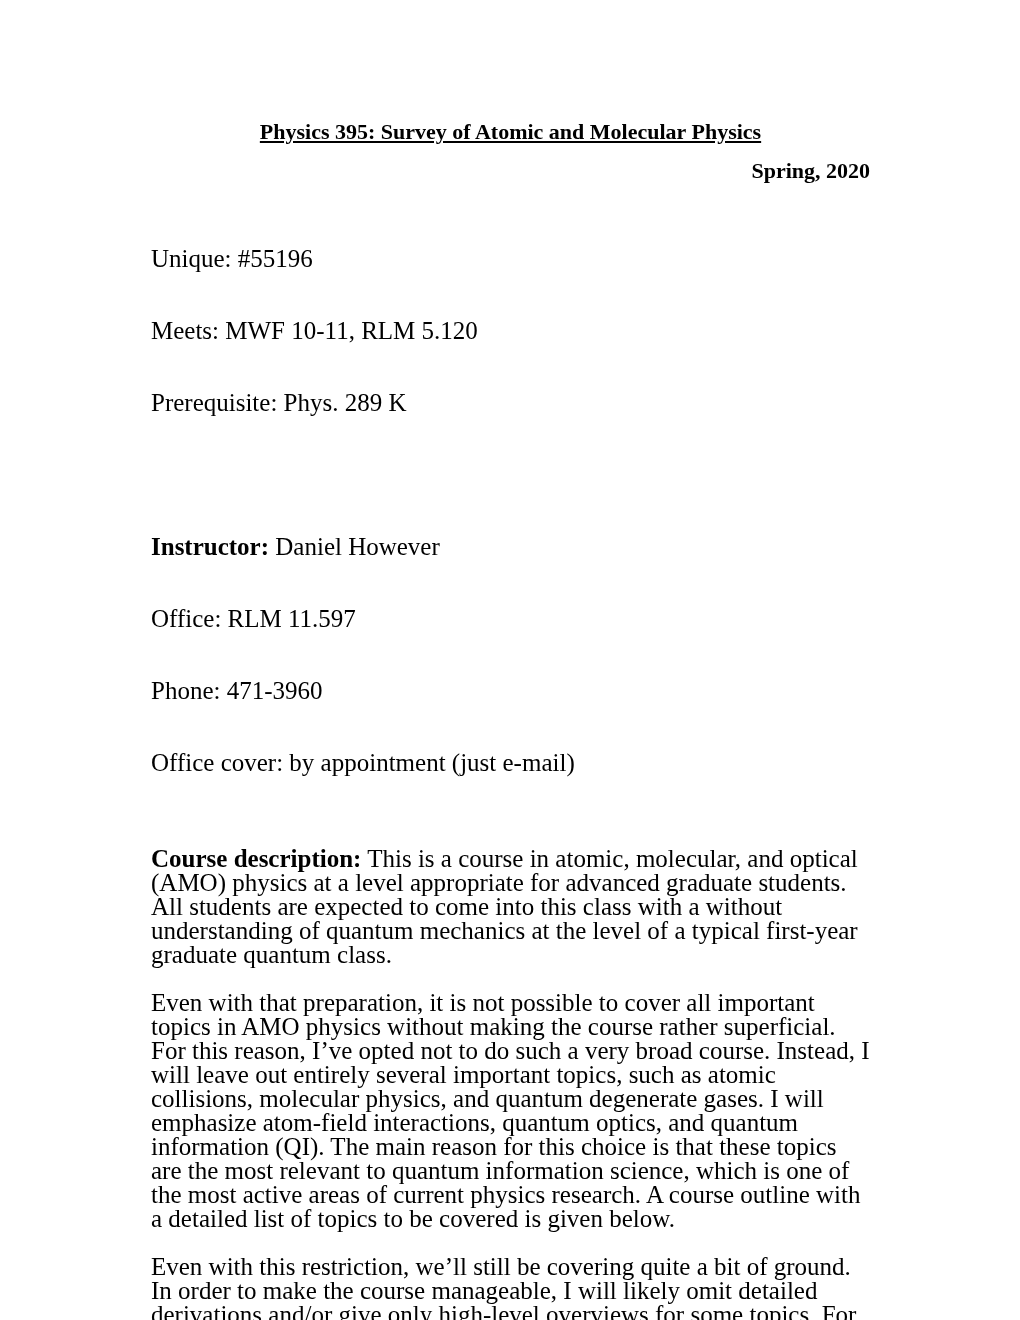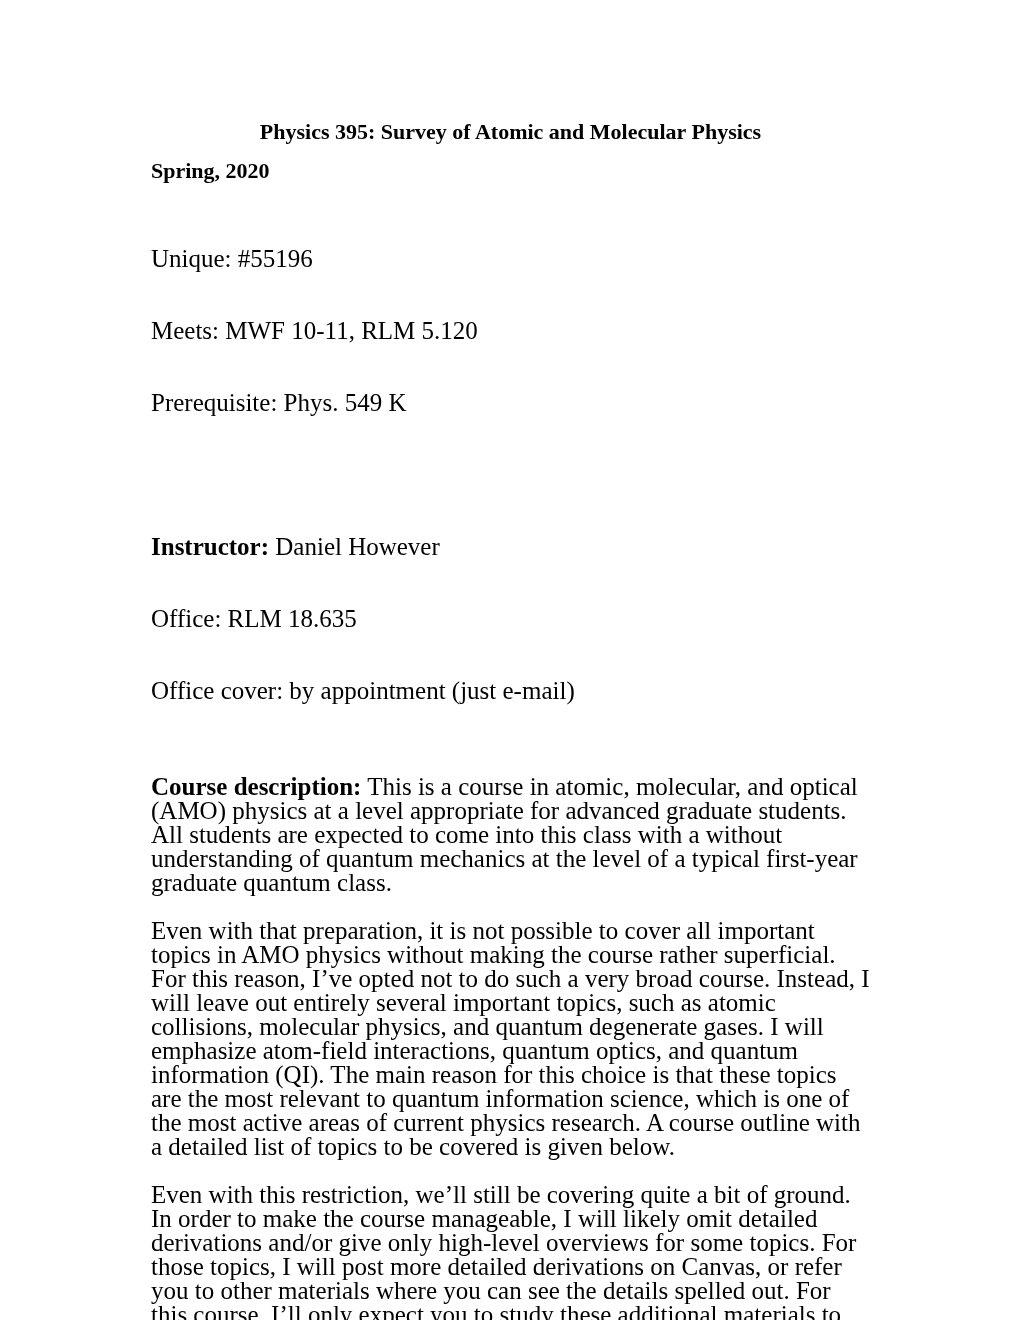--- a/index.html
+++ b/index.html
@@ -13,25 +13,26 @@
   .page {
     padding: 118px 150px 0 151px;
     box-sizing: border-box;
   }
   .doc-title {
     font-size: 22px;
     font-weight: bold;
     text-align: center;
     line-height: 28px;
     margin: 0;
+    text-decoration: underline;
   }
   .doc-subtitle {
     font-size: 22px;
     font-weight: bold;
-    text-align: left;
+    text-align: right;
     line-height: 28px;
     margin: 11px 0 0 0;
   }
   .block {
     margin: 24px 0 0 0;
     font-size: 25px;
     line-height: 24px;
     white-space: pre-wrap;
   }
   .first-block { margin-top: 14px; }
@@ -48,26 +49,27 @@
 <div class="page">
 
   <header>
     <h1 class="doc-title">Physics 395: Survey of Atomic and Molecular Physics</h1>
     <h2 class="doc-subtitle">Spring, 2020</h2>
   </header>
 
   <div class="block first-block">
     <div>Unique: #55196</div>
     <div>Meets: MWF 10-11, RLM 5.120</div>
-    <div>Prerequisite: Phys. 549 K</div>
+    <div>Prerequisite: Phys. 289 K</div>
   </div>
 
   <div class="block">
     <div><span class="bold">Instructor:</span><span> Daniel However</span></div>
-    <div>Office: RLM 18.635</div>
+    <div>Office: RLM 11.597</div>
+    <div>Phone: 471-3960</div>
     <div>Office cover: by appointment (just e-mail)</div>
   </div>
 
 
   <p class="block"><span class="bold">Course description:</span><span> This is a course in atomic, molecular, and optical (AMO) physics at a level appropriate for advanced graduate students. All students are expected to come into this class with a without understanding of quantum mechanics at the level of a typical first-year graduate quantum class.</span></p>
 
   <p class="block">Even with that preparation, it is not possible to cover all important topics in AMO physics without making the course rather superficial. For this reason, I’ve opted not to do such a very broad course. Instead, I will leave out entirely several important topics, such as atomic collisions, molecular physics, and quantum degenerate gases. I will emphasize atom-field interactions, quantum optics, and quantum information (QI). The main reason for this choice is that these topics are the most relevant to quantum information science, which is one of the most active areas of current physics research. A course outline with a detailed list of topics to be covered is given below.</p>
 
   <p class="block">Even with this restriction, we’ll still be covering quite a bit of ground.  In order to make the course manageable, I will likely omit detailed derivations and/or give only high-level overviews for some topics. For those topics, I will post more detailed derivations on Canvas, or refer you to other materials where you can see the details spelled out. For this course, I’ll only expect you to study these additional materials to the level needed to work the problems. However, I strongly encourage anyone planning to pursue a research career in AMO/QI science to fully study the additional materials. I plan to stay close to the course schedule given below, and may need to omit some of the listed topics in order to do this.</p>
 

